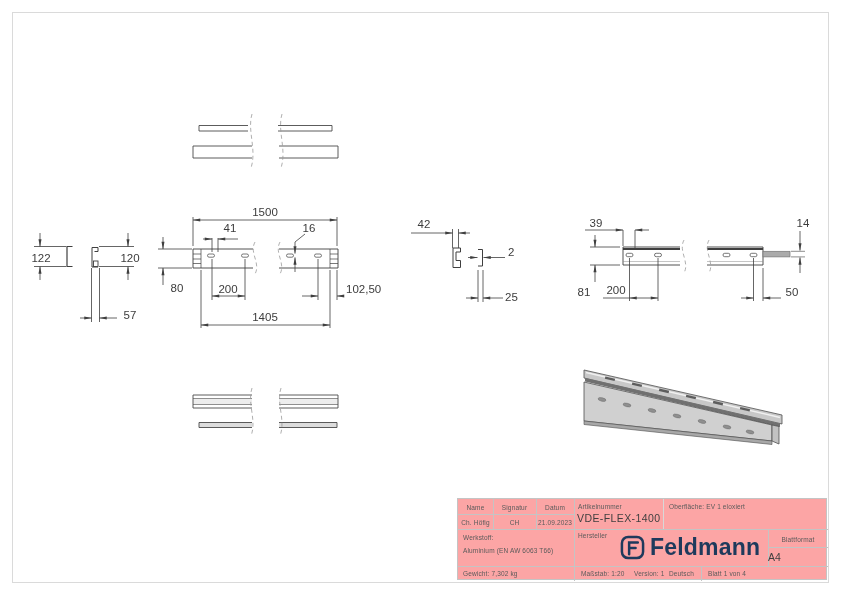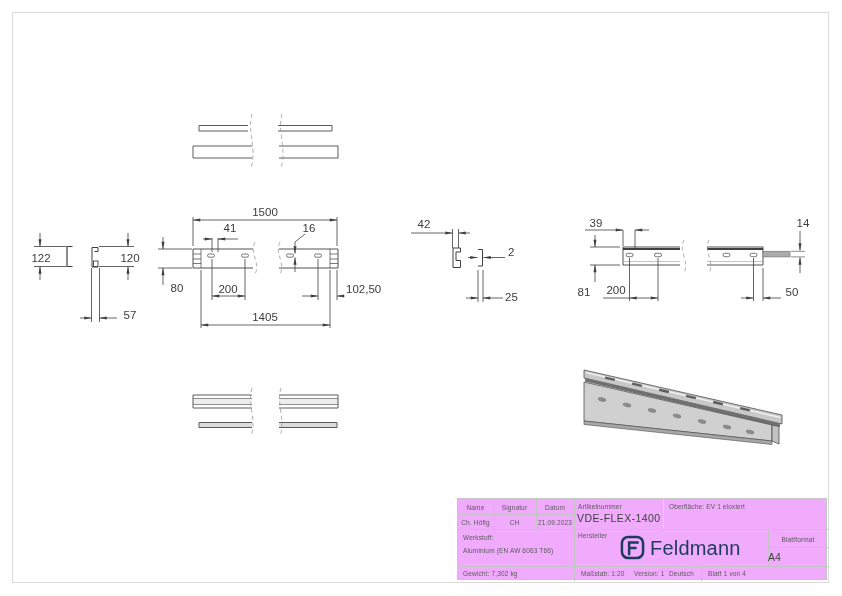--- a/index.html
+++ b/index.html
@@ -4,30 +4,30 @@
 <style>
   html,body{margin:0;padding:0}
   body{width:842px;height:596px;background:#ffffff;position:relative;overflow:hidden;
        font-family:"Liberation Sans",sans-serif;}
   .frame{position:absolute;left:12px;top:12px;width:817px;height:571px;
          border:1px solid #dadada;box-sizing:border-box}
   svg.draw{position:absolute;left:0;top:0}
   .dt{font-size:11.5px;fill:#3c3c3c;font-family:"Liberation Sans",sans-serif}
   
   .tb{position:absolute;left:457px;top:498px;width:370px;height:82px;
-      border:1px solid #c4c4c4;box-sizing:border-box;color:#5a5a5a;background:#f0abfc}
+      border:1px solid #c4c4c4;box-sizing:border-box;color:#5a5a5a;background:#fca5a5}
   .tb .t{position:absolute;white-space:nowrap;font-size:6.5px;line-height:1.1;letter-spacing:.15px}
   .tb .vl{position:absolute;width:1px;background:#c4c4c4}
   .tb .hl{position:absolute;height:1px;background:#c4c4c4}
   .tb .vl2{position:absolute;width:1px;background:#d8d8d8}
   .ctr{text-align:center}
   .pn{position:absolute;font-size:10.5px;letter-spacing:.4px;color:#3f3f3f;white-space:nowrap}
   .a4{position:absolute;font-size:10.5px;color:#3f3f3f}
   .logo{position:absolute;display:flex;align-items:center;gap:5px;color:#1e3a5c}
-  .logo .lt{font-weight:normal;font-size:20px;letter-spacing:.2px;line-height:1}
+  .logo .lt{font-weight:bold;font-size:23px;letter-spacing:.2px;line-height:1}
 </style>
 </head>
 <body>
 
 <div class="frame"></div>
 
 <svg class="draw" width="842" height="596" viewBox="0 0 842 596">
   <defs>
     <marker id="ah" viewBox="0 0 10 10" refX="9.6" refY="5" markerWidth="9" markerHeight="8" orient="auto-start-reverse" markerUnits="userSpaceOnUse">
       <path d="M0.5,3.1 L9.8,5 L0.5,6.9 Z" fill="#3f3f3f"></path>

